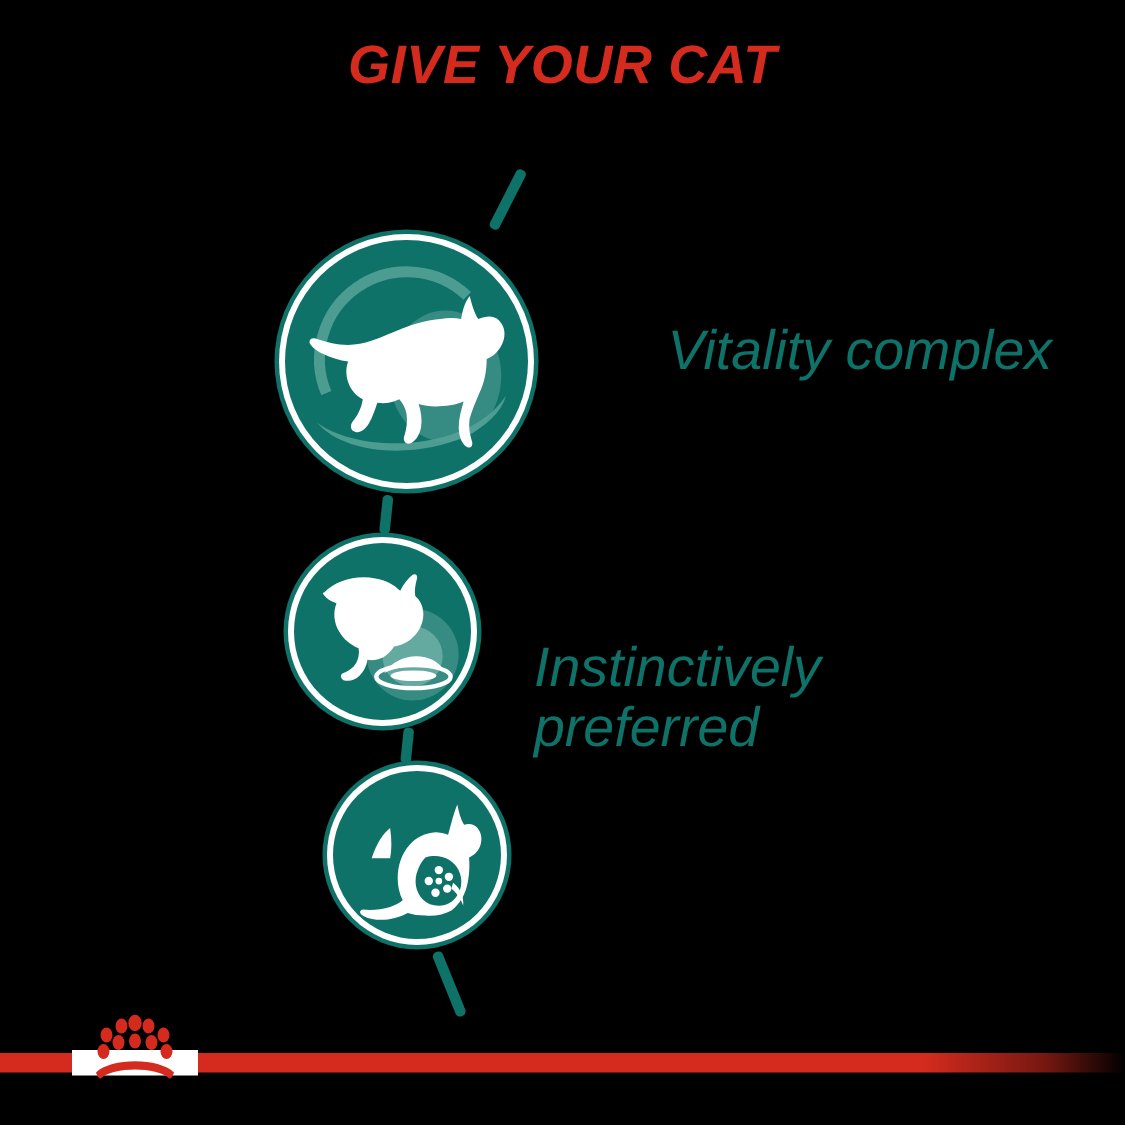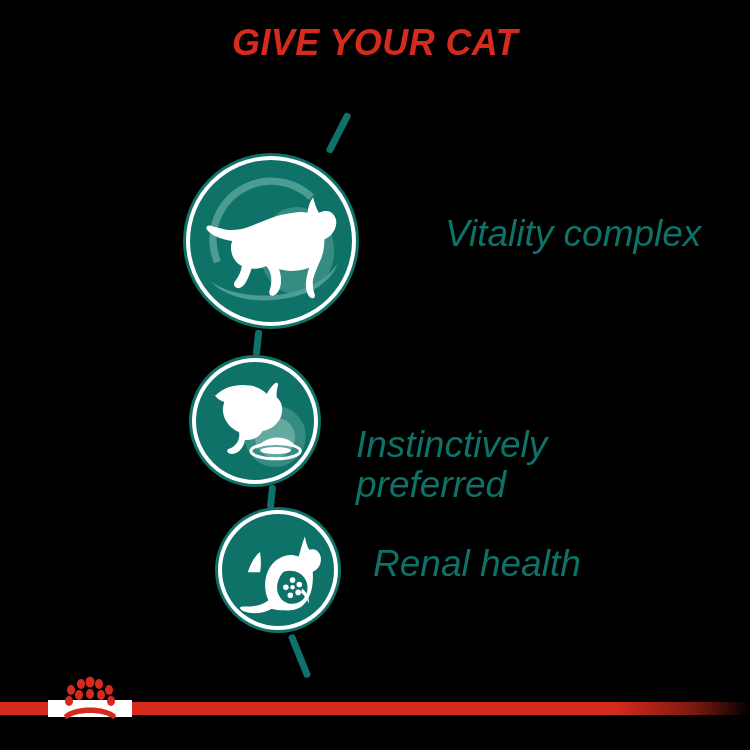--- a/index.html
+++ b/index.html
@@ -230,21 +230,20 @@
           <circle cx="138" cy="126" r="5"></circle>
           <circle cx="136" cy="140" r="5"></circle>
           <circle cx="122" cy="145" r="5"></circle>
           <circle cx="114" cy="131" r="5"></circle>
           <circle cx="126" cy="131" r="4"></circle>
         </g>
         <path fill="#FFFFFF" d="M143 133 C152 140,156 150,155 160 C152 152,147 145,141 140 Z"></path>
       </svg>
     </div>
   </div>
-  <div class="label" id="label-3">Renal health</div>
 
   <div class="brand-bar"></div>
   <div class="brand-gap"></div>
   <div class="crown">
     <svg viewBox="0 0 160 92" xmlns="http://www.w3.org/2000/svg" aria-hidden="true">
       <g fill="#D52B1E">
 
         <ellipse cx="62" cy="16" rx="8" ry="10"></ellipse>
         <ellipse cx="80" cy="12" rx="9" ry="11"></ellipse>
         <ellipse cx="98" cy="16" rx="8" ry="10"></ellipse>

